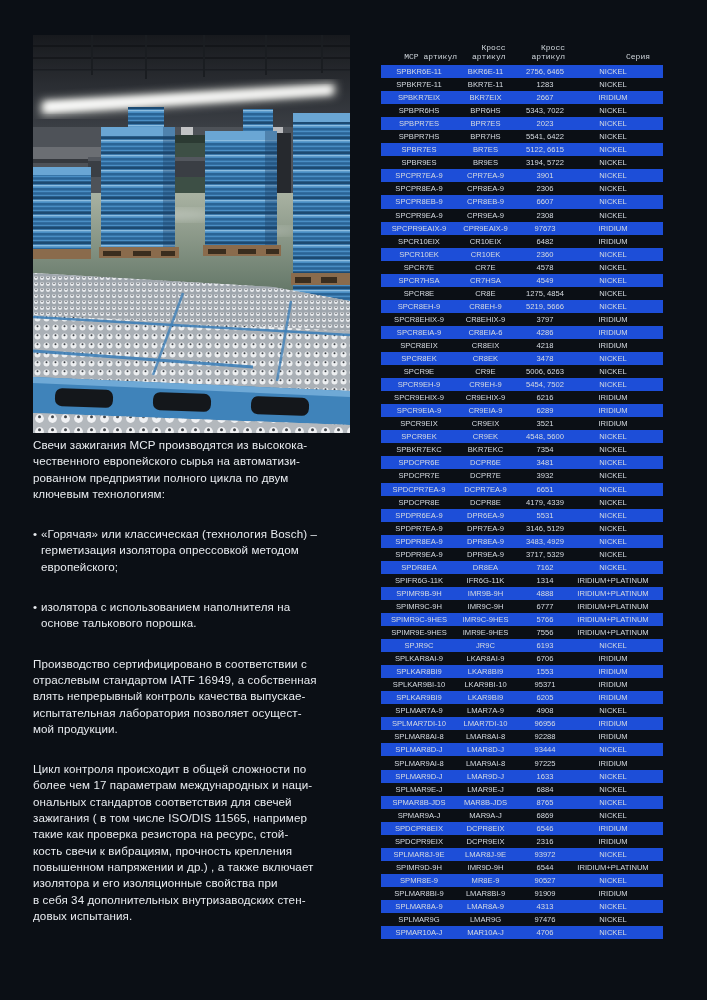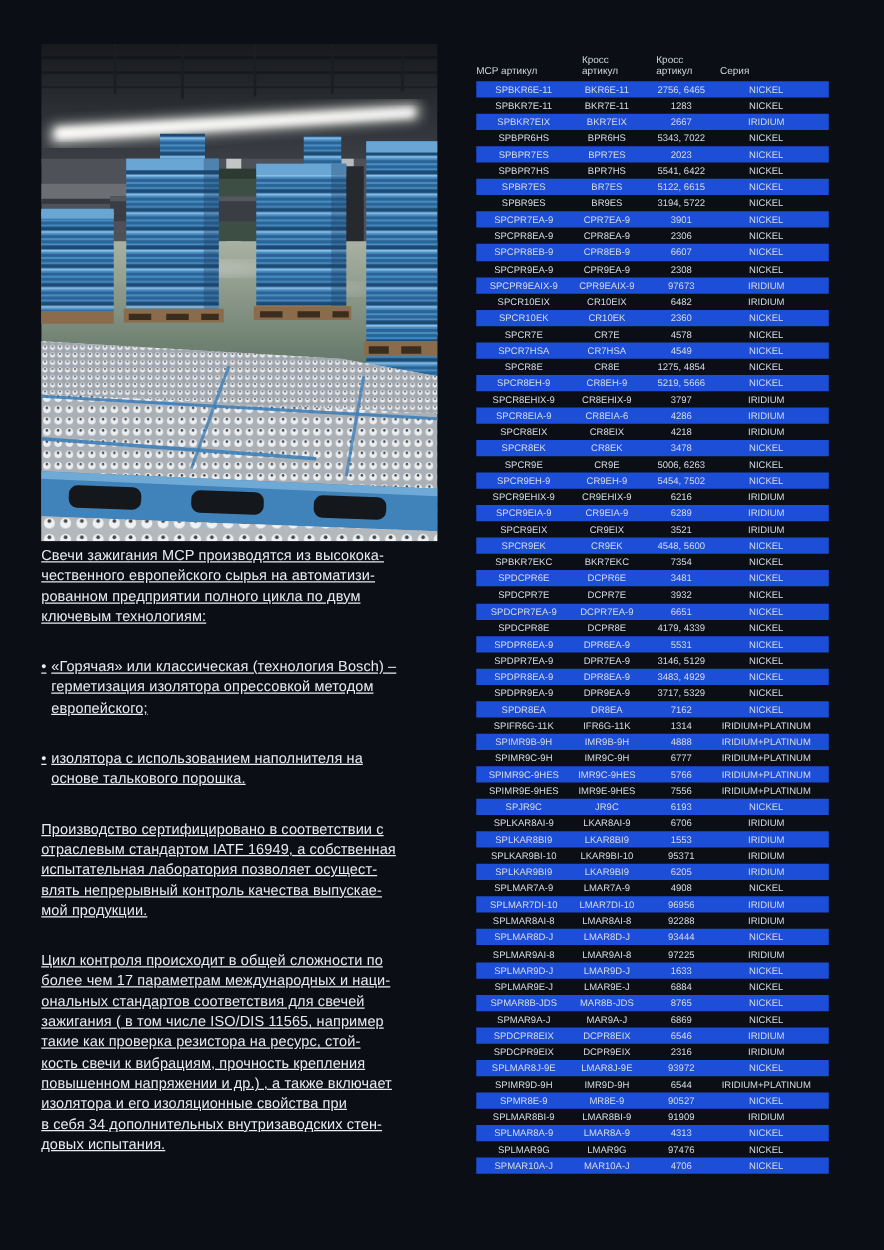--- a/index.html
+++ b/index.html
@@ -3,29 +3,29 @@
 <meta charset="utf-8">
 <style>
   html,body{margin:0;padding:0;background:#0b0f15;}
   .page{position:relative;width:707px;height:1000px;background:#0b0f15;overflow:hidden;
         font-family:"Liberation Sans",sans-serif;}
   
   .photo{position:absolute;left:33px;top:35px;display:block;}
   
   .article{position:absolute;left:33px;top:437px;width:336px;color:#e9ecf0;
            font-size:11.6px;line-height:16.3px;letter-spacing:.1px;}
-  .para{margin:0 0 24px 0;text-decoration:underline;}
+  .para{margin:0 0 24px 0;}
   .para.bullet{display:flex;}
   .para .dot{width:8px;flex:0 0 8px;color:#e9ecf0;}
   .para .ptext{flex:1;}
   
   .xtable{position:absolute;left:381px;top:36px;width:282px;}
   .thead{display:grid;grid-template-columns:76px 57px 62px 74px;align-items:end;
          height:26px;margin-bottom:3px;}
-  .hcell{text-align:left;font-size:8px;line-height:8.8px;color:#cfd5db;}
+  .hcell{text-align:right;font-size:8px;line-height:8.8px;color:#cfd5db;font-family:Liberation Mono, monospace;}
   .hcell.wrap{max-width:40px;justify-self:center;}
   .tbody{width:282px;}
   .trow{display:grid;grid-template-columns:76px 57px 62px 74px;height:13.05px;
         align-items:center;width:282px;}
   .trow.odd{background:#1d4ed8;}
   .tcell{text-align:center;font-size:7.6px;color:#d6dbe1;white-space:nowrap;}
 </style>
 </head>
 <body>
 
@@ -169,22 +169,22 @@
         <span class="dot">•</span>
         <div class="ptext">
           <div>изолятора с использованием наполнителя на</div>
           <div>основе талькового порошка.</div>
         </div>
       </div>
       <div class="para">
         <div class="ptext">
           <div>Производство сертифицировано в соответствии с</div>
           <div>отраслевым стандартом IATF 16949, а собственная</div>
+          <div>влять непрерывный контроль качества выпускае-</div>
           <div>испытательная лаборатория позволяет осущест-</div>
-          <div>влять непрерывный контроль качества выпускае-</div>
           <div>мой продукции.</div>
         </div>
       </div>
       <div class="para">
         <div class="ptext">
           <div>Цикл контроля происходит в общей сложности по</div>
           <div>более чем 17 параметрам международных и наци-</div>
           <div>ональных стандартов соответствия для свечей</div>
           <div>зажигания ( в том числе ISO/DIS 11565, например</div>
           <div>такие как проверка резистора на ресурс, стой-</div>

